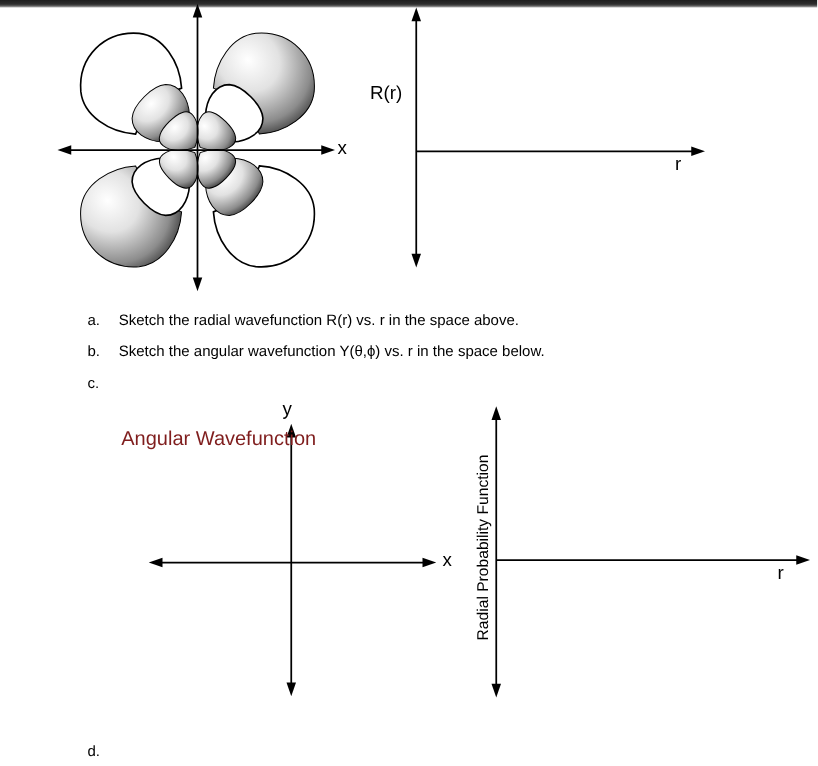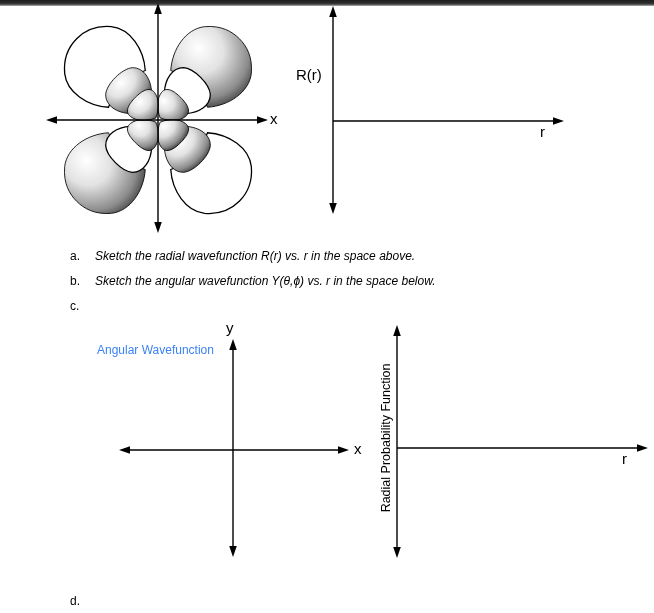--- a/index.html
+++ b/index.html
@@ -24,22 +24,22 @@
   .abs { position: absolute; }
   .axis-label {
     position: absolute;
     color: #000;
     font-size: 15px;
     line-height: 1;
     white-space: nowrap;
   }
   .small-title {
     position: absolute;
-    color: #3b82f6;
-    font-size: 12px;
+    color: #7f1d1d;
+    font-size: 16px;
     line-height: 1;
     white-space: nowrap;
   }
   #rpf-label {
     position: absolute;
     left: 291px;
     top: 431px;
     width: 190px;
     text-align: center;
     font-size: 12.5px;
@@ -59,21 +59,21 @@
     height: 25px;
     align-items: center;
     font-size: 12px;
     color: #000;
   }
   .q-label {
     display: inline-block;
     width: 25px;
     flex: 0 0 25px;
   }
-  .q-text { white-space: nowrap; font-style: italic; }
+  .q-text { white-space: nowrap; }
   #question-d {
     position: absolute;
     left: 70px;
     top: 588px;
     width: 560px;
   }
   svg { display: block; }
 </style>
 </head>
 <body>

